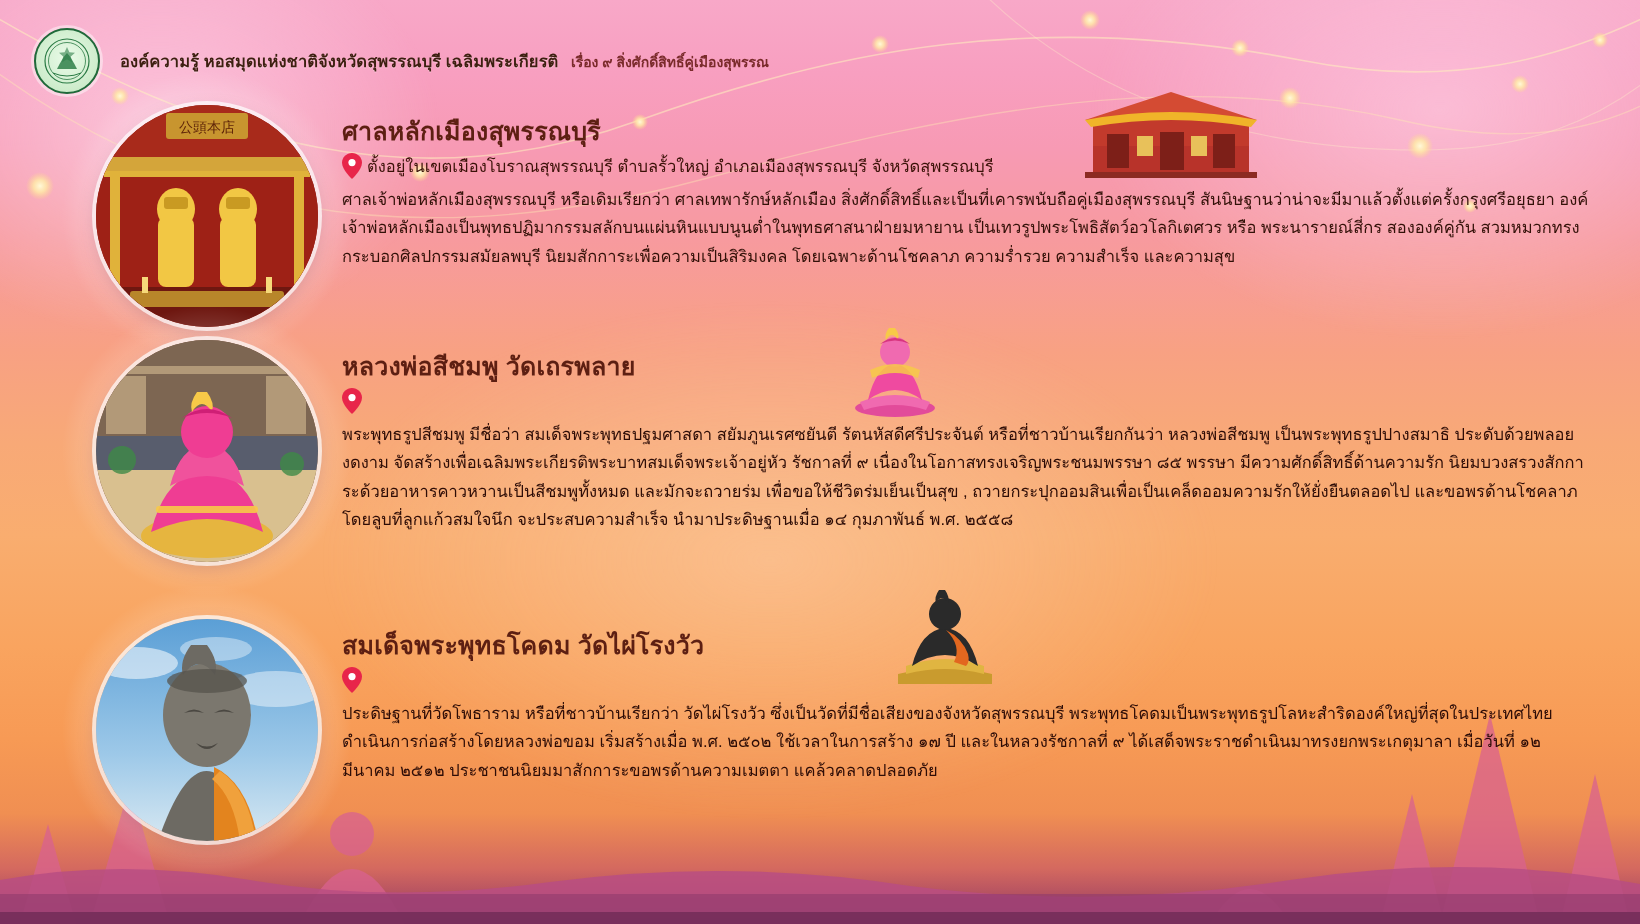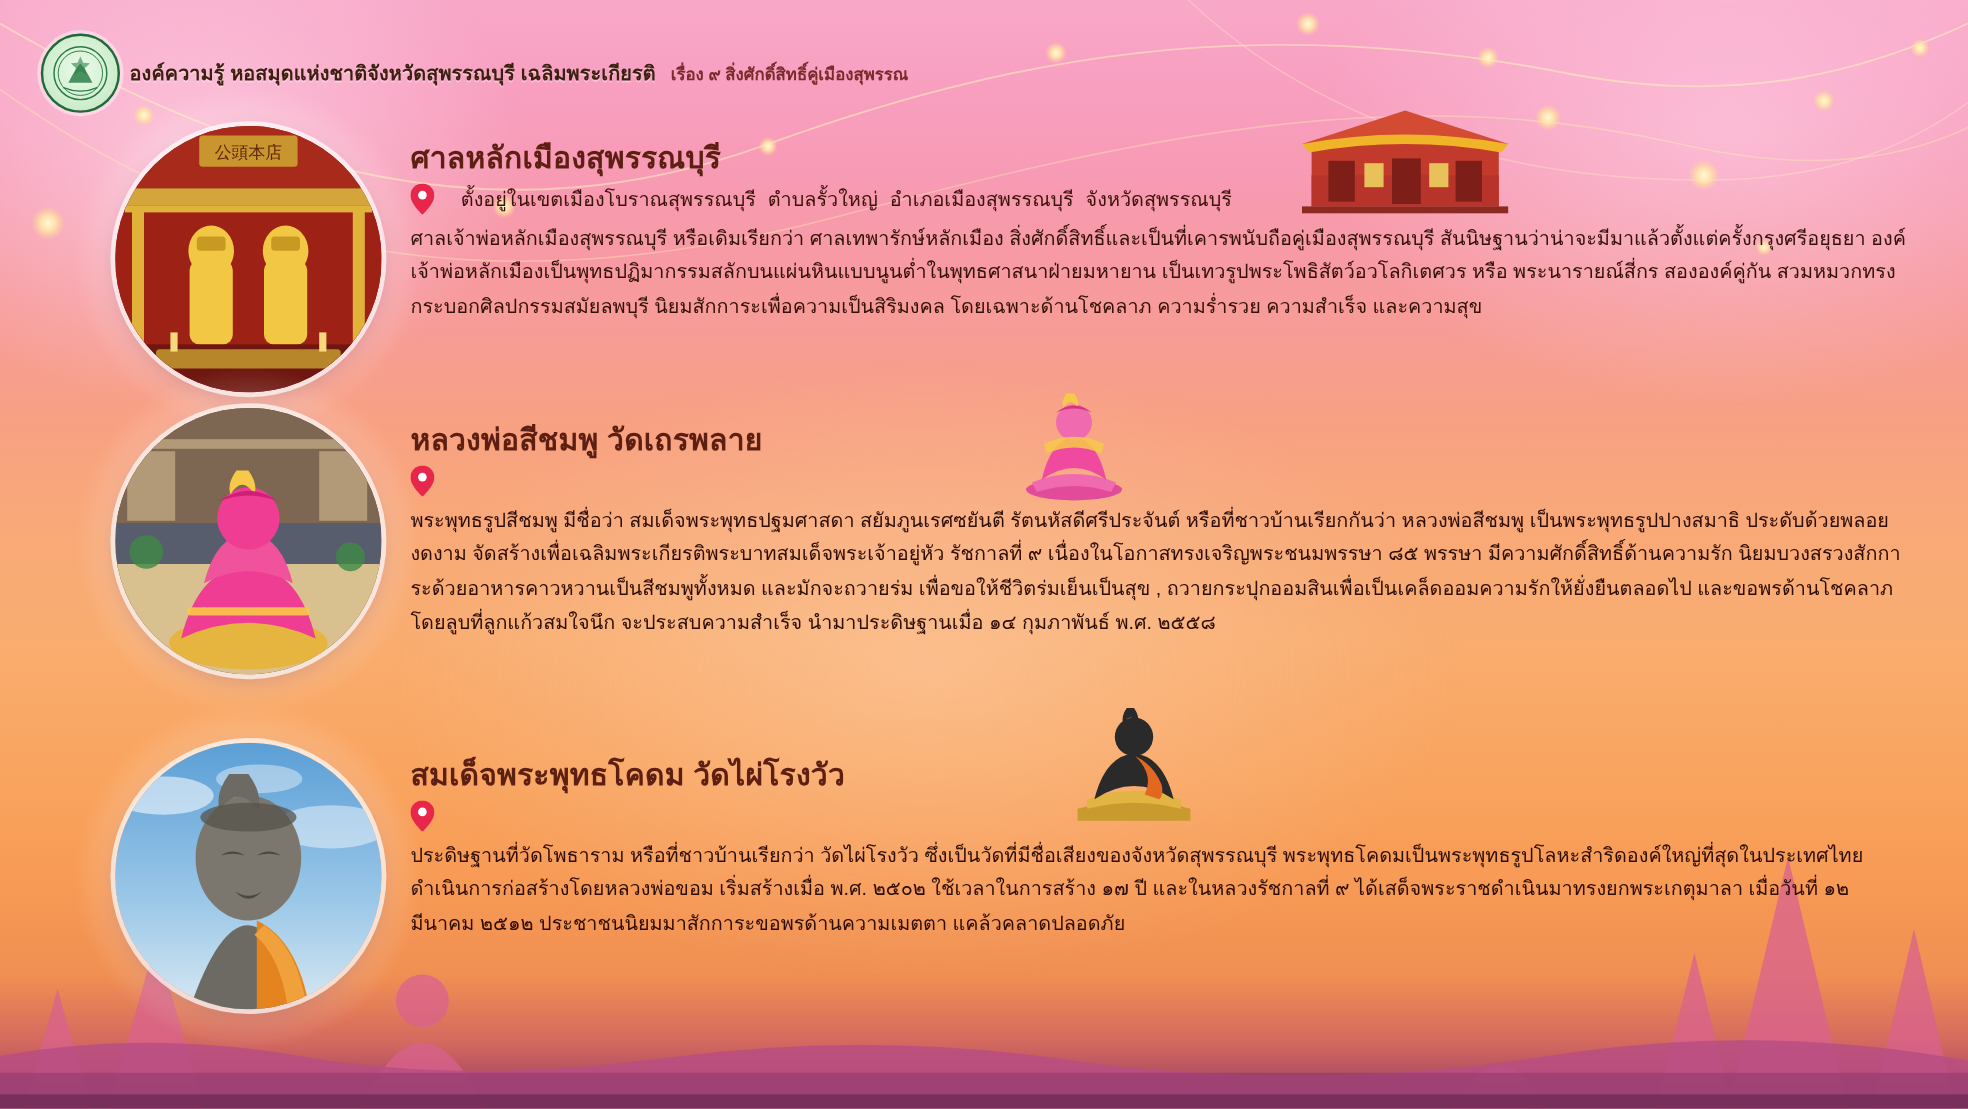--- a/index.html
+++ b/index.html
@@ -55,21 +55,21 @@
   
   .silhouettes { position: absolute; left: 0; right: 0; bottom: 0; height: 330px; pointer-events: none; }
 
   
   .header {
     position: absolute;
     top: 28px;
     left: 34px;
     display: flex;
     align-items: center;
-    gap: 8px;
+    gap: 20px;
     z-index: 6;
   }
   .seal {
     width: 62px; height: 62px;
     border-radius: 50%;
     border: 2px solid #1f6a3a;
     background: radial-gradient(circle at 50% 45%, #eafbe9 0%, #cdeccb 70%, #bde0bb 100%);
     display: flex; align-items: center; justify-content: center;
     box-shadow: 0 0 0 3px rgba(255,255,255,0.45);
     flex: 0 0 auto;
@@ -128,23 +128,22 @@
   .title {
     font-size: 25px;
     font-weight: bold;
     color: #5d1f12;
     margin: 0 0 2px 0;
     letter-spacing: 0.2px;
   }
   .loc-row {
     display: flex;
     align-items: center;
-    gap: 22px;
+    gap: 5px;
     margin-bottom: 6px;
-    font-family: Liberation Mono, monospace;
   }
   .pin { flex: 0 0 auto; }
   .loc-text {
     font-size: 16.5px;
     color: #3b1208;
     font-weight: normal;
   }
   .para {
     font-size: 16.5px;
     line-height: 1.72;

